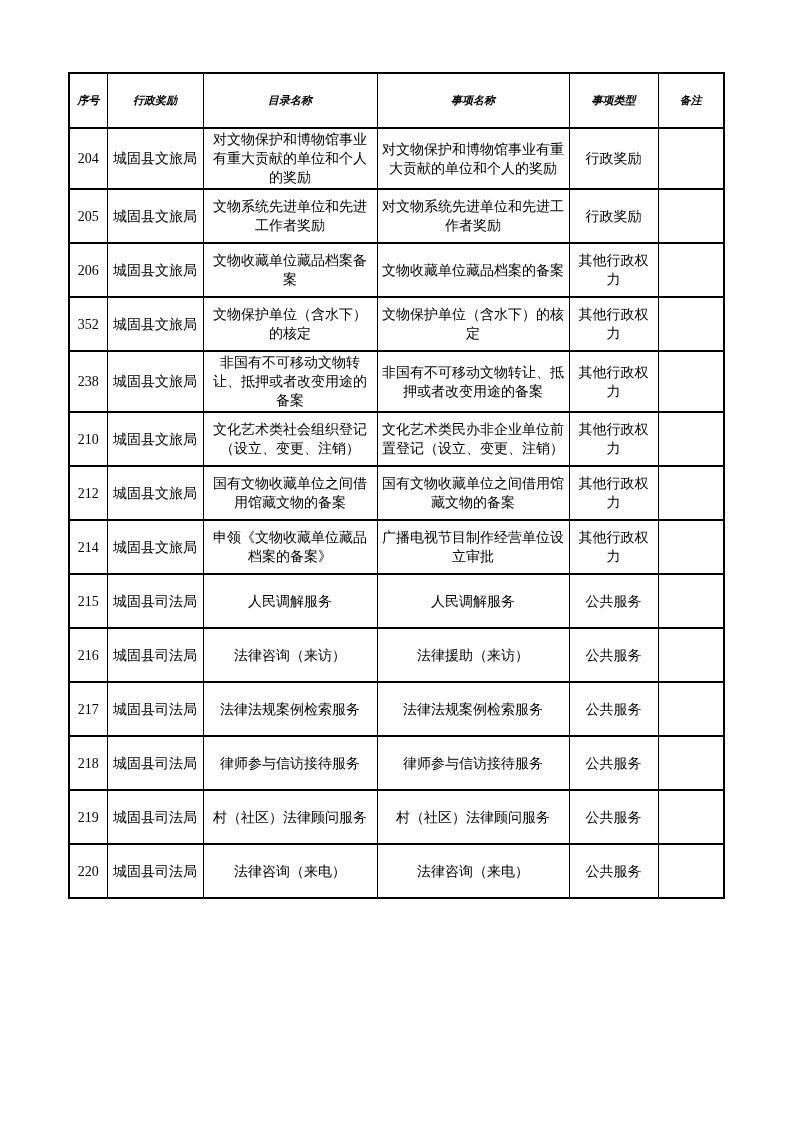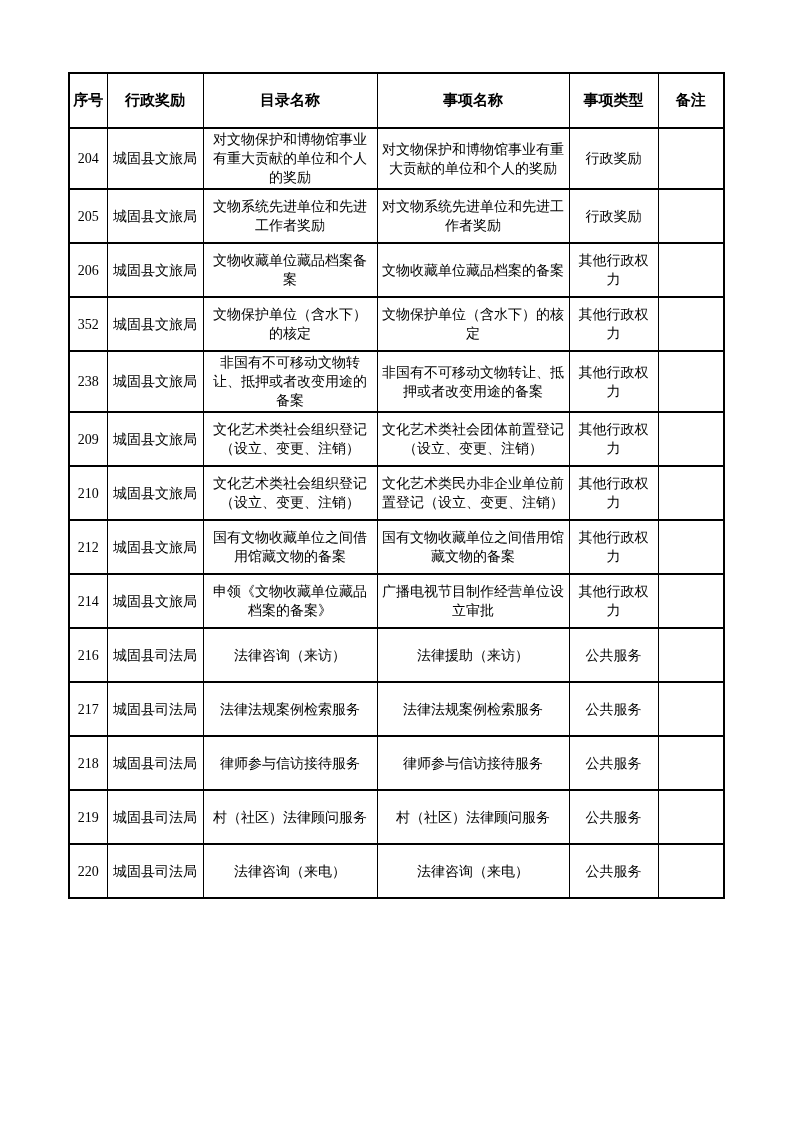--- a/index.html
+++ b/index.html
@@ -24,26 +24,27 @@
     border: 2px solid #000000;
     color: #000000;
   }
   table.doc-table th {
     border-top: 2px solid #000000;
     border-bottom: 2px solid #000000;
     border-left: 1.5px solid #000000;
     border-right: 1.5px solid #000000;
     font-family: "Liberation Sans", "DejaVu Sans", sans-serif;
     font-weight: bold;
-    font-size: 15px;
+    font-size: 11px;
     text-align: center;
     vertical-align: middle;
     height: 49px;
     padding: 2px 3px;
     background: #ffffff;
+    font-style: italic;
   }
   table.doc-table td {
     border-top: 2px solid #000000;
     border-bottom: 2px solid #000000;
     border-left: 1.5px solid #000000;
     border-right: 1.5px solid #000000;
     font-family: "Liberation Serif", "DejaVu Serif", serif;
     font-size: 14px;
     line-height: 19px;
     text-align: center;
@@ -112,28 +113,20 @@
         </tr>
         <tr>
           <td>238</td>
           <td>城固县文旅局</td>
           <td>非国有不可移动文物转让、抵押或者改变用途的备案</td>
           <td>非国有不可移动文物转让、抵押或者改变用途的备案</td>
           <td>其他行政权力</td>
           <td></td>
         </tr>
         <tr>
-          <td>209</td>
-          <td>城固县文旅局</td>
-          <td>文化艺术类社会组织登记（设立、变更、注销）</td>
-          <td>文化艺术类社会团体前置登记（设立、变更、注销）</td>
-          <td>其他行政权力</td>
-          <td></td>
-        </tr>
-        <tr>
           <td>210</td>
           <td>城固县文旅局</td>
           <td>文化艺术类社会组织登记（设立、变更、注销）</td>
           <td>文化艺术类民办非企业单位前置登记（设立、变更、注销）</td>
           <td>其他行政权力</td>
           <td></td>
         </tr>
         <tr>
           <td>212</td>
           <td>城固县文旅局</td>
@@ -141,20 +134,28 @@
           <td>国有文物收藏单位之间借用馆藏文物的备案</td>
           <td>其他行政权力</td>
           <td></td>
         </tr>
         <tr>
           <td>214</td>
           <td>城固县文旅局</td>
           <td>申领《文物收藏单位藏品档案的备案》</td>
           <td>广播电视节目制作经营单位设立审批</td>
           <td>其他行政权力</td>
+          <td></td>
+        </tr>
+        <tr>
+          <td>215</td>
+          <td>城固县司法局</td>
+          <td>人民调解服务</td>
+          <td>人民调解服务</td>
+          <td>公共服务</td>
           <td></td>
         </tr>
         <tr>
           <td>216</td>
           <td>城固县司法局</td>
           <td>法律咨询（来访）</td>
           <td>法律援助（来访）</td>
           <td>公共服务</td>
           <td></td>
         </tr>

